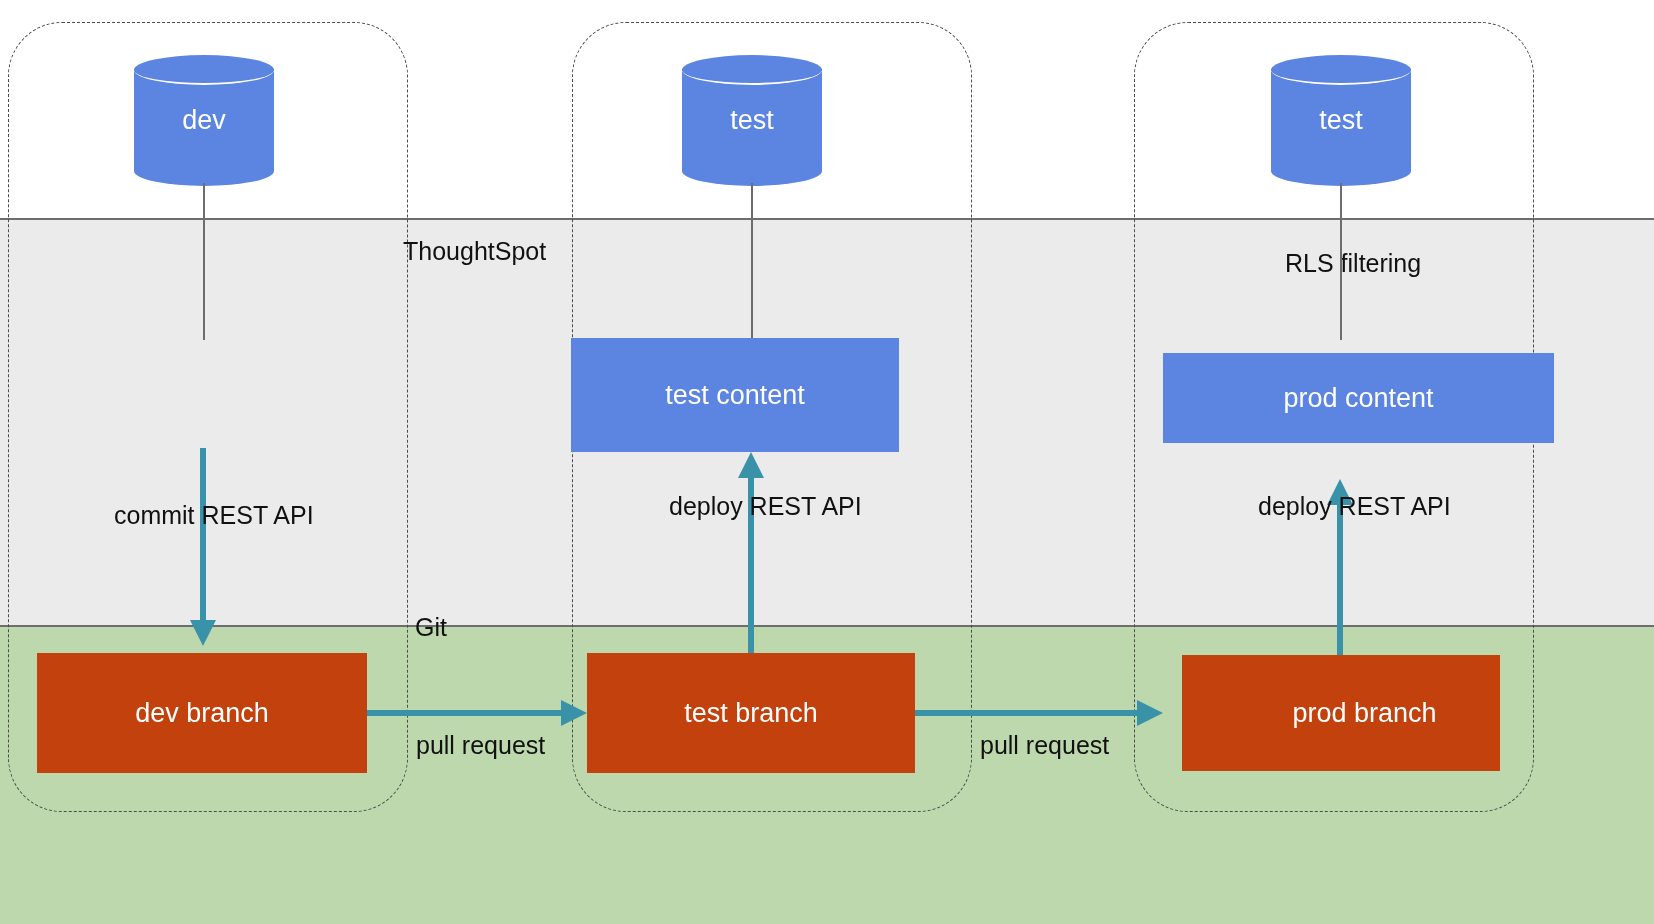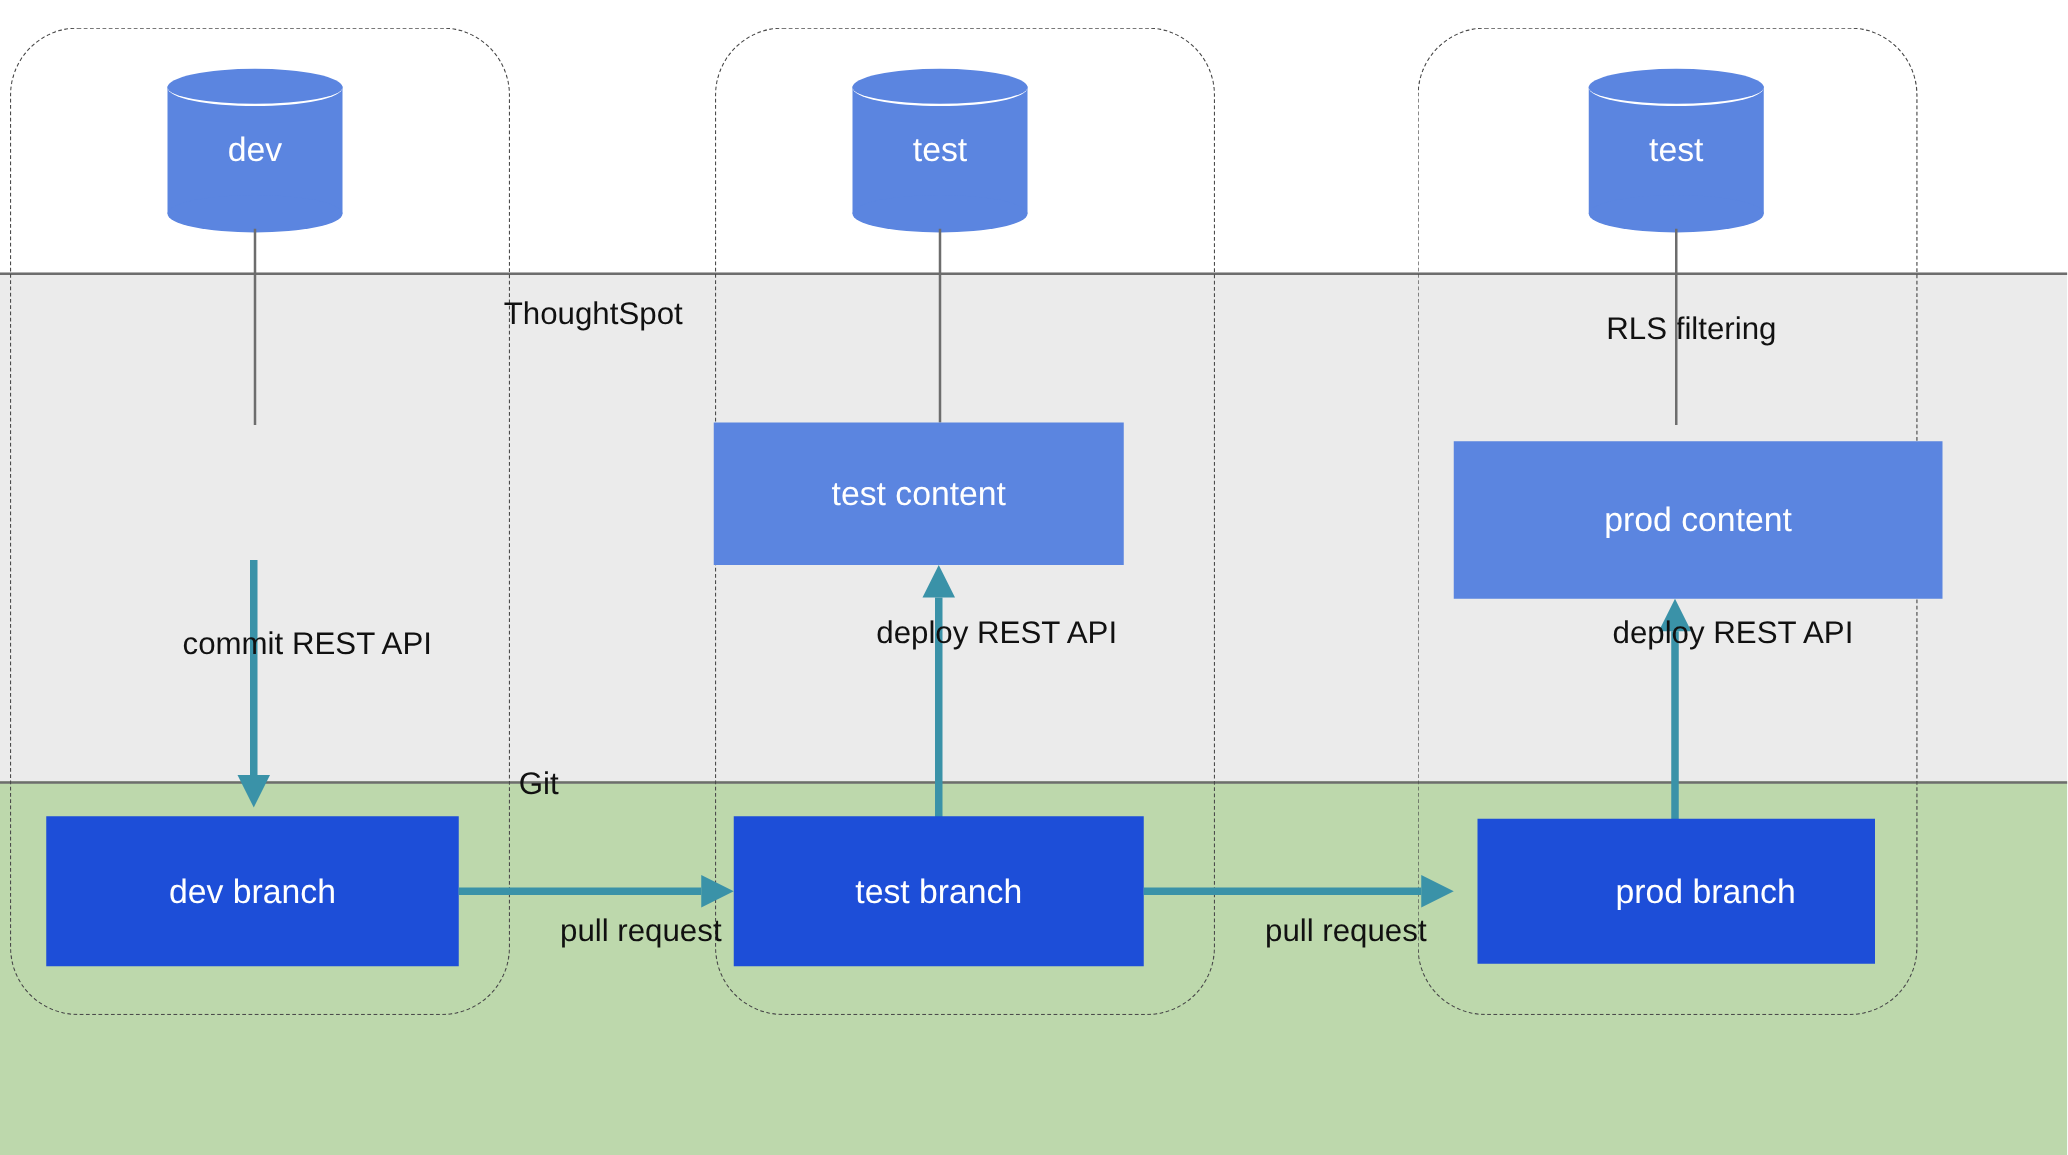--- a/index.html
+++ b/index.html
@@ -85,26 +85,26 @@
   
   .content-box{
     position:absolute;
     background:#5b85e0;
     display:flex;align-items:center;justify-content:center;
     color:#ffffff;font-size:27px;
     box-sizing:border-box;
   }
   #box-dev-content {left:24px;   top:340px;width:358px;height:108px;}
   #box-test-content{left:571px;  top:338px;width:328px;height:114px;}
-  #box-prod-content{left:1163px; top:353px;width:391px;height:126px;}
+  #box-prod-content{left:1163px; top:353px;width:391px;height:90px;}
 
   
   .branch-box{
     position:absolute;
-    background:#1d4ed8;
+    background:#c2410c;
     display:flex;align-items:center;justify-content:center;
     color:#ffffff;font-size:27px;
     box-sizing:border-box;
   }
   #box-dev-branch {left:37px;   top:653px;width:330px;height:120px;}
   #box-test-branch{left:587px;  top:653px;width:328px;height:120px;}
   #box-prod-branch{left:1182px; top:655px;width:318px;height:116px;padding-left:47px;}
 
   
   .arrow-v{position:absolute;width:6px;background:#3a92a8;}
@@ -122,21 +122,21 @@
   }
   .arrow-h{position:absolute;height:6px;background:#3a92a8;}
   .arrow-head-right{
     position:absolute;width:0;height:0;
     border-top:13px solid transparent;
     border-bottom:13px solid transparent;
     border-left:26px solid #3a92a8;
   }
   .edge-label{
     position:absolute;
-    font-size:25px;color:#111111;white-space:nowrap;line-height:1;margin-left:32px;
+    font-size:25px;color:#111111;white-space:nowrap;line-height:1;
   }
 </style>
 </head>
 <body>
 
 <div id="stage">
 
   <div class="band" id="band-thoughtspot"></div>
   <div class="band" id="band-git"></div>
 

